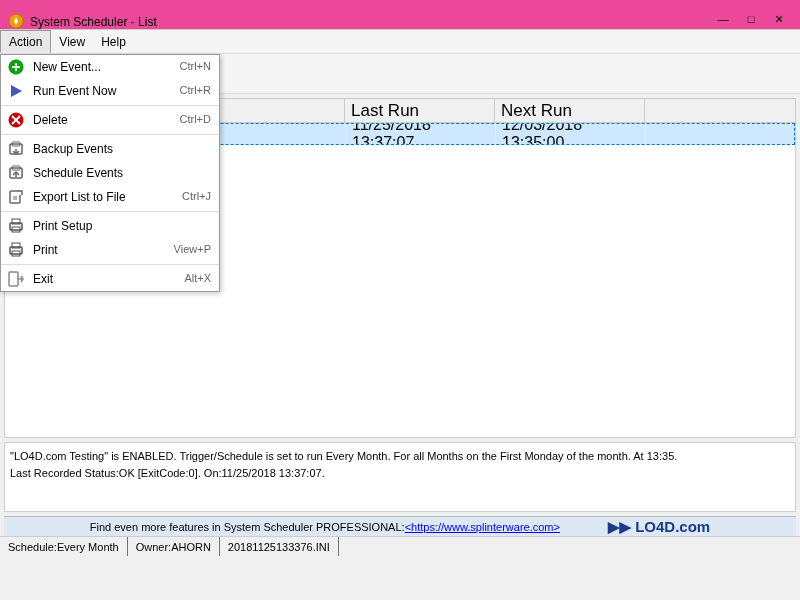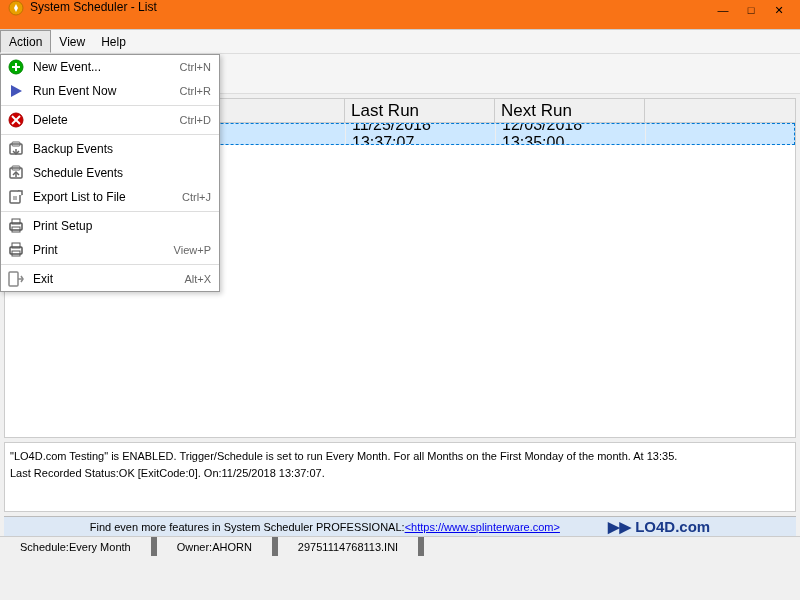--- a/index.html
+++ b/index.html
@@ -7,24 +7,24 @@
       font-family: 'Segoe UI', Tahoma, sans-serif;
       font-size: 12px;
       background: #f0f0f0;
       width: 800px;
       height: 600px;
       overflow: hidden;
       position: relative;
     }
     
     .title-bar {
-      background: #f97316;
+      background: #ec4899;
       height: 30px;
       display: flex;
-      align-items: flex-start;
+      align-items: flex-end;
       padding: 0 8px;
       border-bottom: 1px solid #ccc;
       user-select: none;
     }
     .title-bar-icon {
       width: 16px;
       height: 16px;
       margin-right: 6px;
       display: flex; align-items: center; justify-content: center;
     }
@@ -79,21 +79,20 @@
       top: 24px;
       left: 0;
       background: white;
       border: 1px solid #999;
       box-shadow: 2px 2px 5px rgba(0,0,0,0.2);
       min-width: 220px;
       z-index: 200;
     }
     .dropdown-item {
       display: flex;
-      align-items: center;
       padding: 5px 8px 5px 32px;
       cursor: pointer;
       position: relative;
       white-space: nowrap;
     }
     .dropdown-item .shortcut {
       margin-left: auto;
       padding-left: 20px;
       color: #666;
       font-size: 11px;
@@ -225,22 +224,22 @@
     
     .status-bar {
       background: #f0f0f0;
       height: 20px;
       display: flex;
       align-items: center;
       border-top: 1px solid #ccc;
       font-size: 11px;
     }
     .status-segment {
-      padding: 0 20px;
-      border-right: 6px solid #737373;
+      padding: 0 8px;
+      border-right: 1px solid #737373;
       height: 100%;
       display: flex;
       align-items: center;
     }
   </style>
 </head>
 <body>
 
 <div class="title-bar">
   <div class="title-bar-icon">
@@ -444,14 +443,14 @@
   <span>Find even more features in System Scheduler PROFESSIONAL: </span>
   <a href="#">
     <span>&lt;https://www.splinterware.com&gt;</span>
   </a>
   <span class="info-bar-logo" style="font-size:15px; font-weight:bold; color:#1a3a8a; margin-left:20px;">▶▶ LO4D.com</span>
 </div>
 
 <div class="status-bar">
   <div class="status-segment">Schedule:Every Month</div>
   <div class="status-segment">Owner:AHORN</div>
-  <div class="status-segment">29751114768113.INI</div>
+  <div class="status-segment">20181125133376.INI</div>
 </div>
 
 </body></html>

